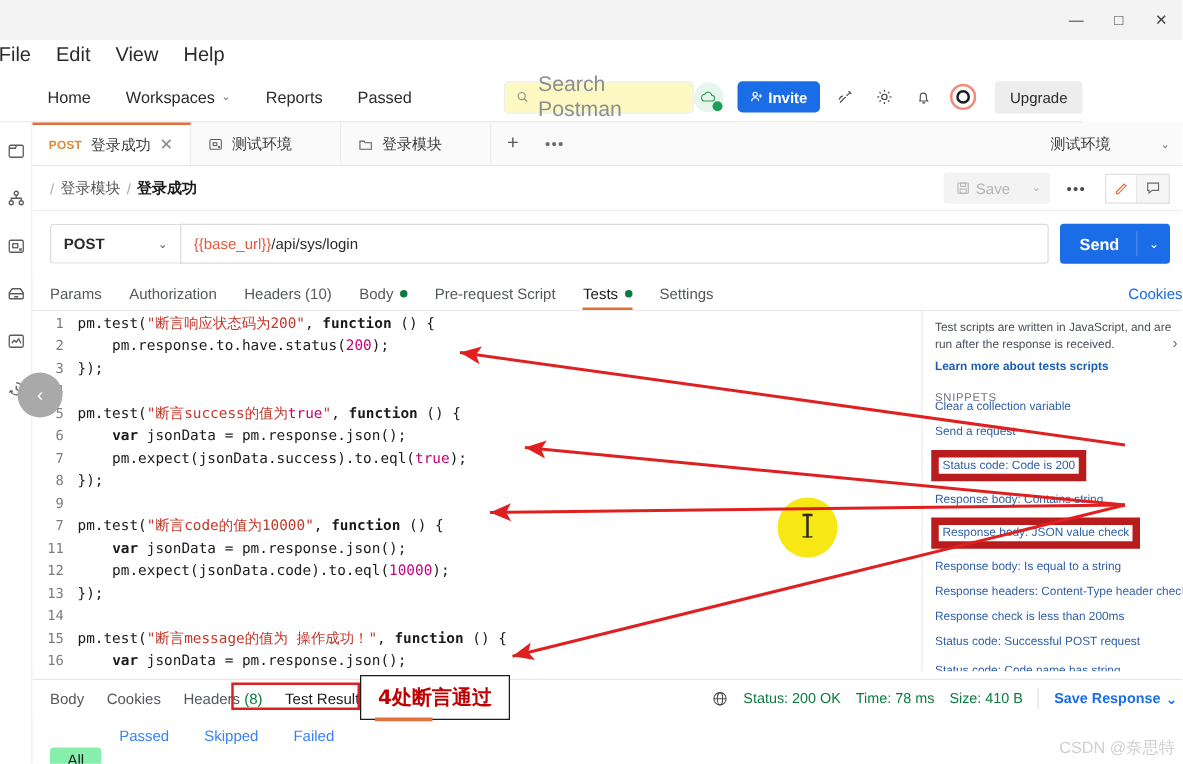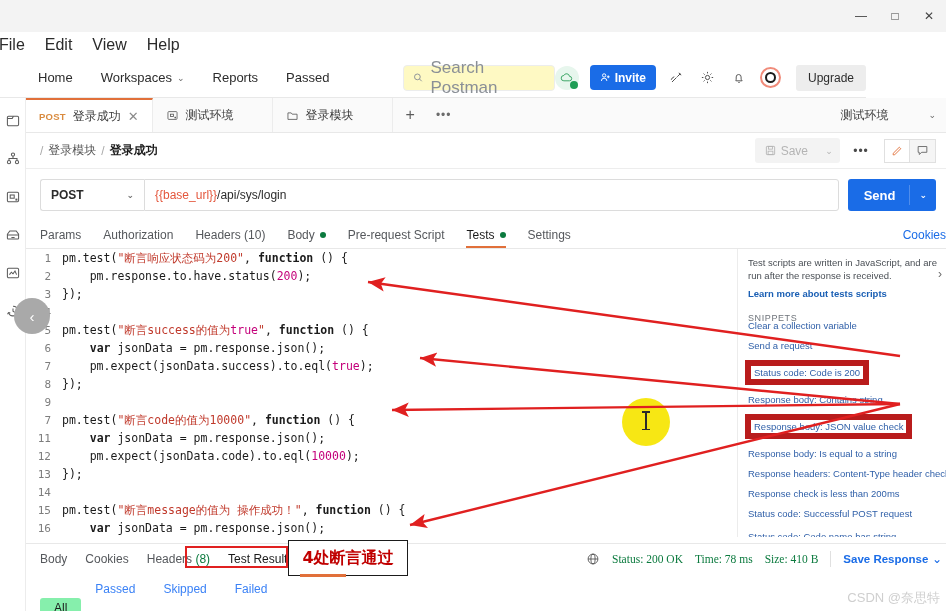--- a/index.html
+++ b/index.html
@@ -181,21 +181,21 @@
   
   .respbar {
     position: absolute; left: 26px; top: 543px; width: 920px; height: 30px;
     background: #fff; display: flex; align-items: center; padding-left: 14px;
     border-top: 1px solid #e8e8e8;
   }
   .rb { font-size: 12px; color: #55585c; margin-right: 18px; }
   .rb .cnt { color: #0b7a3e; }
   .rb.active { color: #1b1b1b; position: relative; }
   .respmeta { margin-left: auto; display: flex; align-items: center; gap: 12px; font-size: 11.5px; color: #3a3a3a; padding-right: 4px;}
-  .respmeta .g { color: #0b7a3e; font-family: Liberation Serif, serif; }
+  .respmeta .g { color: #0b7a3e; }
   .save-resp { color: #1a6ce7; font-weight: bold; font-size: 11.5px; display:flex; align-items:center; gap:4px;}
   .vdiv { width:1px; height:16px; background:#e0e0e0;}
 
   
   .filters {
     position: absolute; left: 26px; top: 576px; width: 920px; height: 26px;
     display: flex; align-items: center; padding-left: 14px; gap: 0;
   }
   .f { font-size: 12px; color: #3b82f6; padding: 3px 14px; border-radius: 3px;}
   .f.active { background: #86efac; color: #1b1b1b; margin-top: 37px; }

